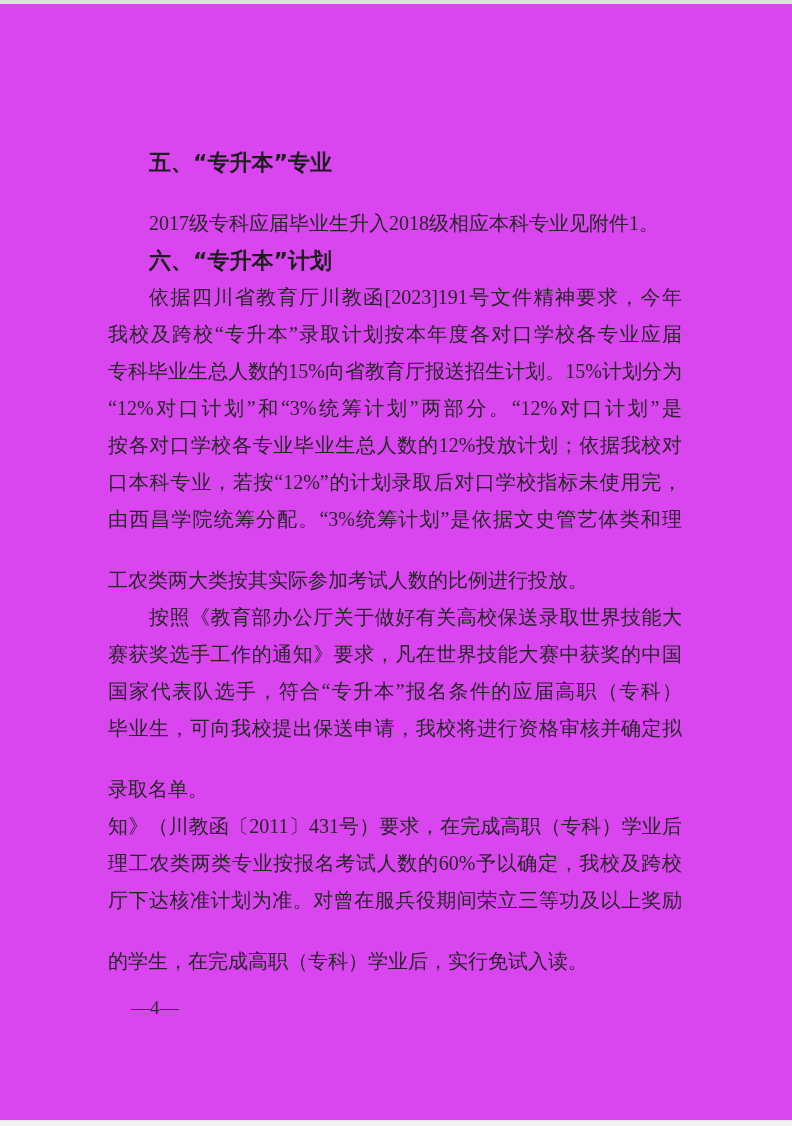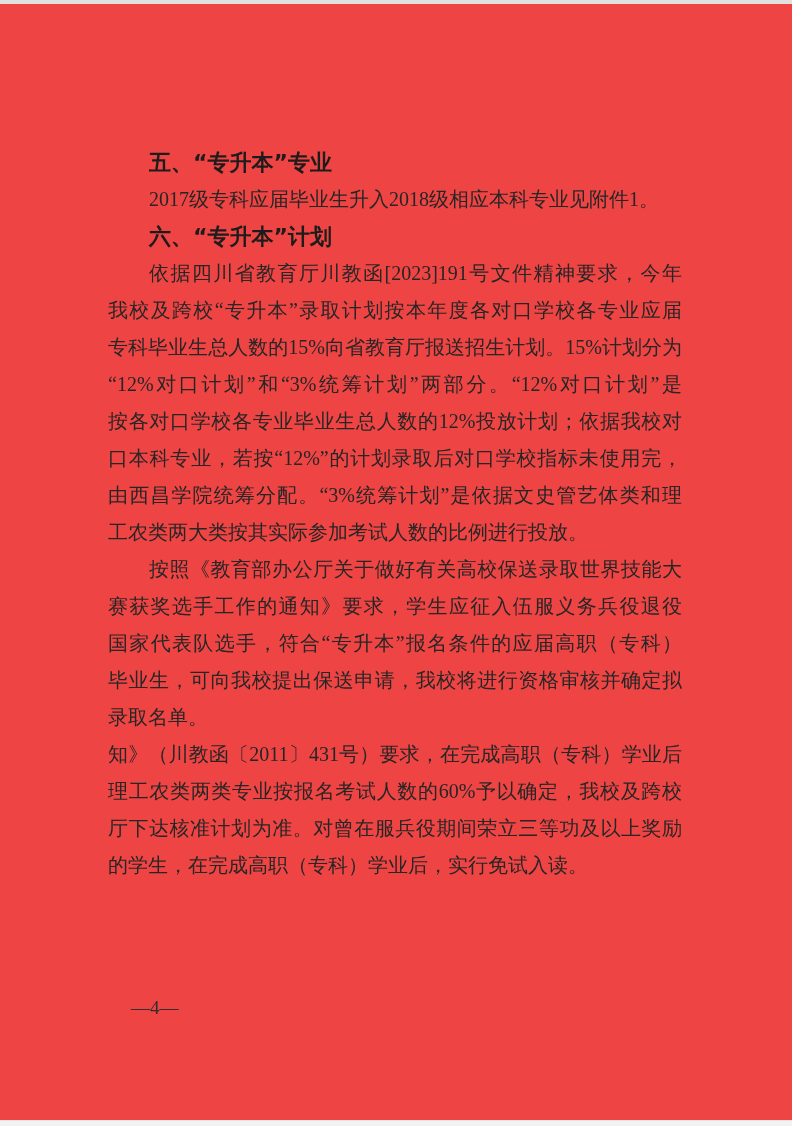--- a/index.html
+++ b/index.html
@@ -1,20 +1,20 @@
 <!DOCTYPE html>
 <html><head>
 <meta charset="utf-8">
 <style>
   html, body { margin: 0; padding: 0; background: #ffffff; }
   .page {
     position: relative;
     width: 792px;
     height: 1126px;
-    background: #ef4444;
+    background: #d946ef;
     overflow: hidden;
     font-family: "Liberation Serif", "DejaVu Serif", serif;
   }
   .edge-top {
     position: absolute; top: 0; left: 0; right: 0; height: 4px;
     background: #e0e0e0;
   }
   .edge-bottom {
     position: absolute; bottom: 0; left: 0; right: 0; height: 5px;
     background: #f2f2f2; border-top: 1px solid #e4e4e4;
@@ -38,21 +38,21 @@
   .line {
     font-size: 20px;
     line-height: 37px;
     height: 37px;
     color: #262626;
     text-align: justify;
     text-align-last: justify;
     overflow: visible;
   }
   .line.first { text-indent: 41px; }
-  .line.last  { text-align: left; text-align-last: left; }
+  .line.last  { text-align: left; text-align-last: left; margin-top: 24px; }
   .page-number {
     position: absolute;
     left: 131px;
     top: 994px;
     font-size: 19px;
     line-height: 28px;
     color: #2e2e2e;
     letter-spacing: 0px;
   }
 </style>
@@ -67,21 +67,21 @@
       <div class="heading">六、“专升本”计划</div>
       <div class="line first">依据四川省教育厅川教函[2023]191号文件精神要求，今年</div>
       <div class="line">我校及跨校“专升本”录取计划按本年度各对口学校各专业应届</div>
       <div class="line">专科毕业生总人数的15%向省教育厅报送招生计划。15%计划分为</div>
       <div class="line">“12%对口计划”和“3%统筹计划”两部分。“12%对口计划”是</div>
       <div class="line">按各对口学校各专业毕业生总人数的12%投放计划；依据我校对</div>
       <div class="line">口本科专业，若按“12%”的计划录取后对口学校指标未使用完，</div>
       <div class="line">由西昌学院统筹分配。“3%统筹计划”是依据文史管艺体类和理</div>
       <div class="line last">工农类两大类按其实际参加考试人数的比例进行投放。</div>
       <div class="line first">按照《教育部办公厅关于做好有关高校保送录取世界技能大</div>
-      <div class="line">赛获奖选手工作的通知》要求，学生应征入伍服义务兵役退役</div>
+      <div class="line">赛获奖选手工作的通知》要求，凡在世界技能大赛中获奖的中国</div>
       <div class="line">国家代表队选手，符合“专升本”报名条件的应届高职（专科）</div>
       <div class="line">毕业生，可向我校提出保送申请，我校将进行资格审核并确定拟</div>
       <div class="line last">录取名单。</div>
       <div class="line">知》（川教函〔2011〕431号）要求，在完成高职（专科）学业后</div>
       <div class="line">理工农类两类专业按报名考试人数的60%予以确定，我校及跨校</div>
       <div class="line">厅下达核准计划为准。对曾在服兵役期间荣立三等功及以上奖励</div>
       <div class="line last">的学生，在完成高职（专科）学业后，实行免试入读。</div>
     </div>
   <div class="page-number">—4—</div>
   <div class="edge-bottom"></div>

